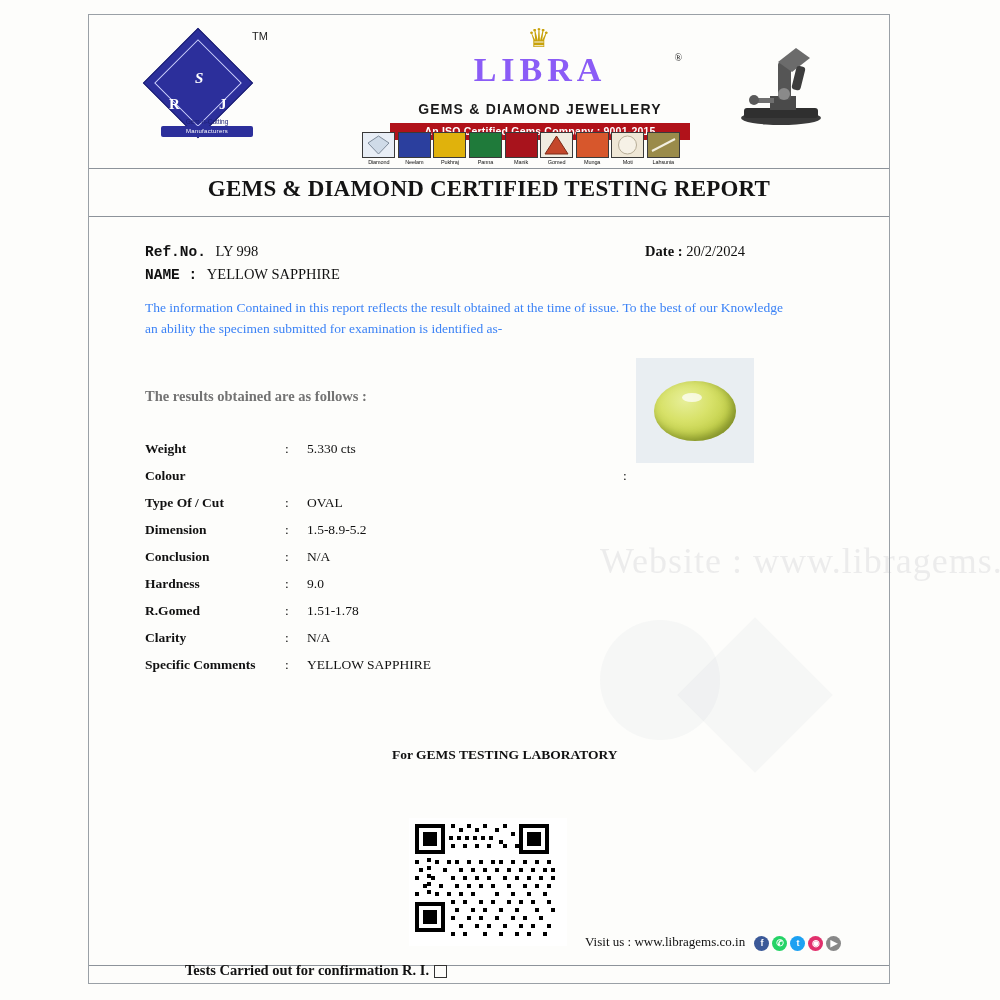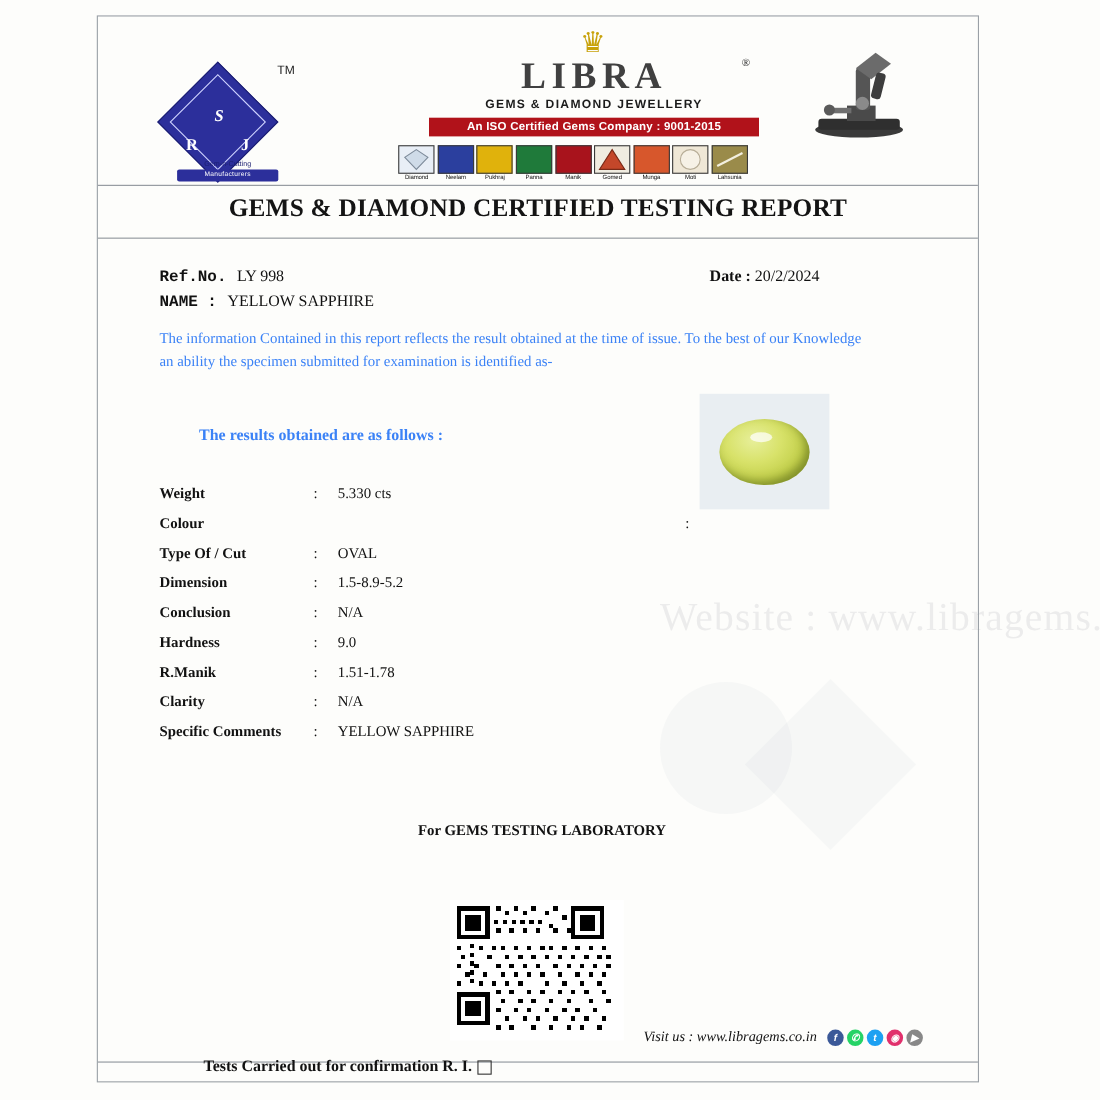--- a/index.html
+++ b/index.html
@@ -47,21 +47,21 @@
   
   .header {
     position: absolute;
     left: 90px; top: 16px;
     width: 798px; height: 152px;
   }
 
   .logo-left {
     position: absolute;
     left: 55px; top: 14px;
-    width: 125px; height: 105px; margin-top: 28px;
+    width: 125px; height: 105px;
   }
   .tm {
     position: absolute;
     right: 2px; top: 0px;
     font-size: 11px;
     color: #222;
     font-family: "Liberation Sans", sans-serif;
   }
   .diamond-logo {
     position: absolute;
@@ -125,30 +125,30 @@
     font-size: 26px;
     color: #c8a20b;
     line-height: 26px;
     letter-spacing: 2px;
   }
   .brand-name {
     font-family: "Liberation Serif", serif;
     font-weight: bold;
     font-size: 34px;
     letter-spacing: 5px;
-    color: #404040;
+    color: #8b5cf6;
     line-height: 36px;
   }
   .brand-sub {
     font-family: "Liberation Sans", sans-serif;
-    font-size: 11px;
+    font-size: 14px;
     letter-spacing: 1.2px;
     color: #1b1b1b;
     font-weight: bold;
-    margin-top: 1px;
+    margin-top: 13px;
   }
   .brand-reg {
     position: absolute;
     right: 8px; top: 26px;
     font-size: 10px;
     color: #222;
   }
   .iso-bar {
     margin-top: 6px;
     background: #b1121a;
@@ -243,22 +243,21 @@
     font-size: 13.5px;
     line-height: 21px;
     color: #3b82f6;
   }
 
   .results-head {
     position: absolute;
     left: 145px; top: 388px;
     font-weight: bold;
     font-size: 14.5px;
-    color: #3b82f6;
-    margin-left: 36px;
+    color: #737373;
   }
 
   
   .specs {
     position: absolute;
     left: 145px; top: 441px;
     width: 500px;
     font-size: 13.5px;
     color: #111;
   }
@@ -294,21 +293,21 @@
     position: absolute;
     left: 46px; top: 35px;
     width: 20px; height: 9px;
     border-radius: 50%;
     background: rgba(255,255,255,0.72);
     filter: blur(0.6px);
   }
 
   .for-lab {
     position: absolute;
-    left: 380px; top: 747px;
+    left: 392px; top: 747px;
     font-weight: bold;
     font-size: 13.5px;
     color: #111;
   }
 
   
   .qr {
     position: absolute;
     left: 409px; top: 818px;
     width: 158px; height: 128px;
@@ -333,21 +332,20 @@
     width: 11px; height: 11px;
     border: 1px solid #333;
     margin-left: 5px;
     vertical-align: middle;
   }
   .footer-right {
     position: absolute;
     left: 585px; top: 934px;
     font-size: 13px;
     color: #111;
-    font-style: italic;
   }
   .social {
     display: inline-flex;
     gap: 3px;
     margin-left: 6px;
     vertical-align: middle;
   }
   .soc {
     width: 15px; height: 15px;
     border-radius: 50%;
@@ -523,21 +521,21 @@
       <span class="spec-key">Conclusion</span>
       <span class="spec-colon">:</span>
       <span class="spec-val">N/A</span>
     </div>
     <div class="spec-row">
       <span class="spec-key">Hardness</span>
       <span class="spec-colon">:</span>
       <span class="spec-val">9.0</span>
     </div>
     <div class="spec-row">
-      <span class="spec-key">R.Manik</span>
+      <span class="spec-key">R.Gomed</span>
       <span class="spec-colon">:</span>
       <span class="spec-val">1.51-1.78</span>
     </div>
     <div class="spec-row">
       <span class="spec-key">Clarity</span>
       <span class="spec-colon">:</span>
       <span class="spec-val">N/A</span>
     </div>
     <div class="spec-row">
       <span class="spec-key">Specific Comments</span>

